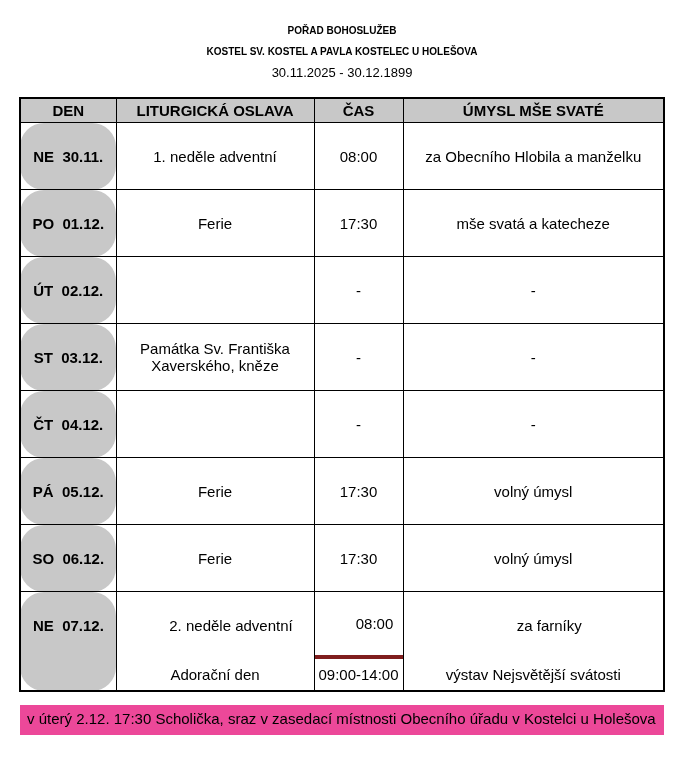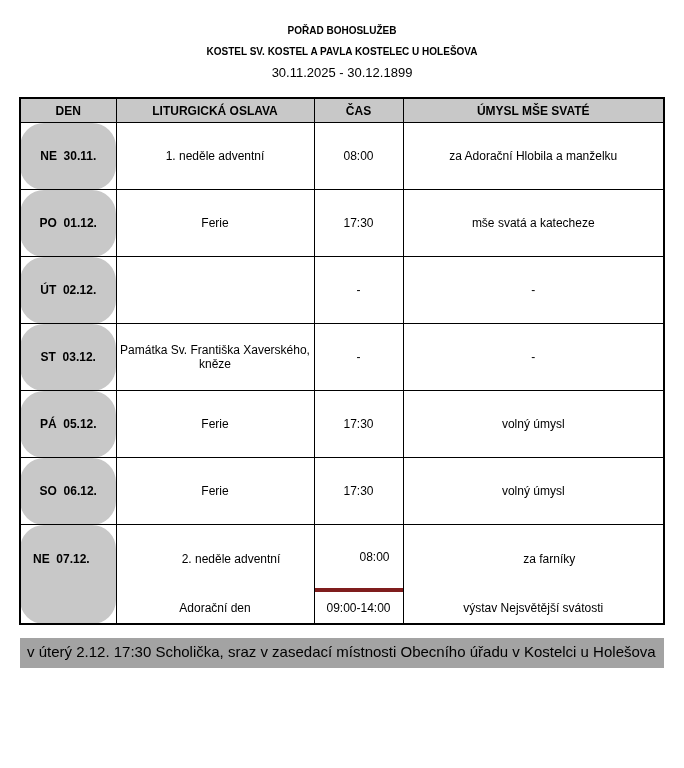--- a/index.html
+++ b/index.html
@@ -33,21 +33,21 @@
   table.schedule {
     width: 644px;
     margin: 14px auto 0 auto;
     border-collapse: collapse;
     border: 2px solid #000000;
     table-layout: fixed;
   }
   table.schedule th,
   table.schedule td {
     border: 1px solid #000000;
-    font-size: 12px;
+    font-size: 15px;
     padding: 0;
     text-align: center;
     vertical-align: middle;
   }
   table.schedule th {
     background: #c8c8c8;
     font-weight: bold;
     height: 21px;
     padding: 1px 0;
   }
@@ -90,21 +90,21 @@
     align-items: center;
     justify-content: center;
   }
   .stack .bottom.ruled {
     border-top: 4px solid #7f1d1d;
   }
   .footer-note {
     width: 644px;
     box-sizing: border-box;
     margin: 13px auto 0 auto;
-    background: #a3a3a3;
+    background: #ec4899;
     font-size: 15px;
     line-height: 22px;
     padding: 3px 7px 5px 7px;
     text-align: left;
   }
 </style>
 </head>
 <body>
 
 <div class="page">
@@ -128,41 +128,47 @@
         <th>LITURGICKÁ OSLAVA</th>
         <th>ČAS</th>
         <th>ÚMYSL MŠE SVATÉ</th>
       </tr>
     </thead>
     <tbody>
       <tr class="row">
         <td class="den">NE&nbsp;&nbsp;30.11.</td>
         <td class="oslava">1. neděle adventní</td>
         <td>08:00</td>
-        <td>za Adorační Hlobila a manželku</td>
+        <td>za Obecního Hlobila a manželku</td>
       </tr>
       <tr class="row">
         <td class="den">PO&nbsp;&nbsp;01.12.</td>
         <td class="oslava">Ferie</td>
         <td>17:30</td>
         <td>mše svatá a katecheze</td>
       </tr>
       <tr class="row">
         <td class="den">ÚT&nbsp;&nbsp;02.12.</td>
         <td class="oslava"></td>
         <td>-</td>
         <td>-</td>
       </tr>
       <tr class="row">
         <td class="den">ST&nbsp;&nbsp;03.12.</td>
         <td class="oslava">Památka Sv. Františka Xaverského, kněze</td>
         <td>-</td>
         <td>-</td>
       </tr>
       <tr class="row">
+        <td class="den">ČT&nbsp;&nbsp;04.12.</td>
+        <td class="oslava"></td>
+        <td>-</td>
+        <td>-</td>
+      </tr>
+      <tr class="row">
         <td class="den">PÁ&nbsp;&nbsp;05.12.</td>
         <td class="oslava">Ferie</td>
         <td>17:30</td>
         <td>volný úmysl</td>
       </tr>
       <tr class="row">
         <td class="den">SO&nbsp;&nbsp;06.12.</td>
         <td class="oslava">Ferie</td>
         <td>17:30</td>
         <td>volný úmysl</td>

